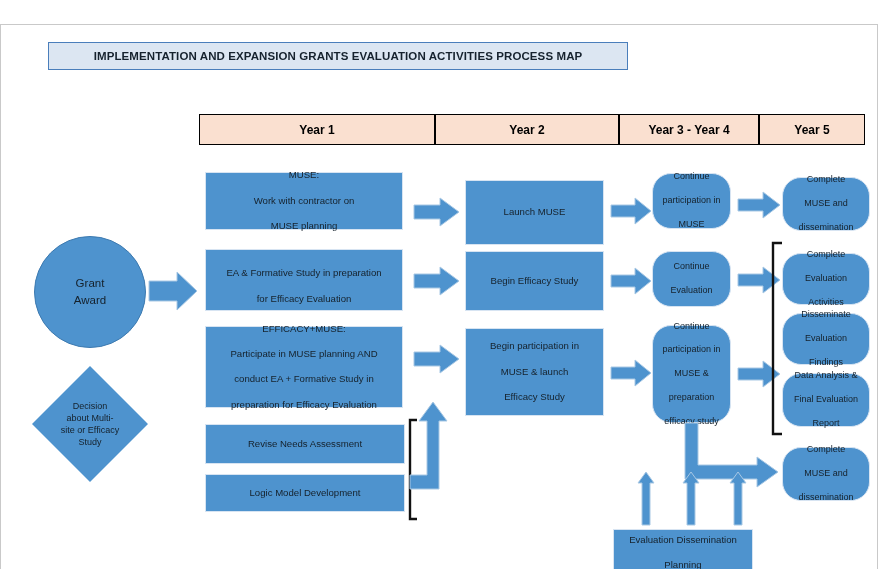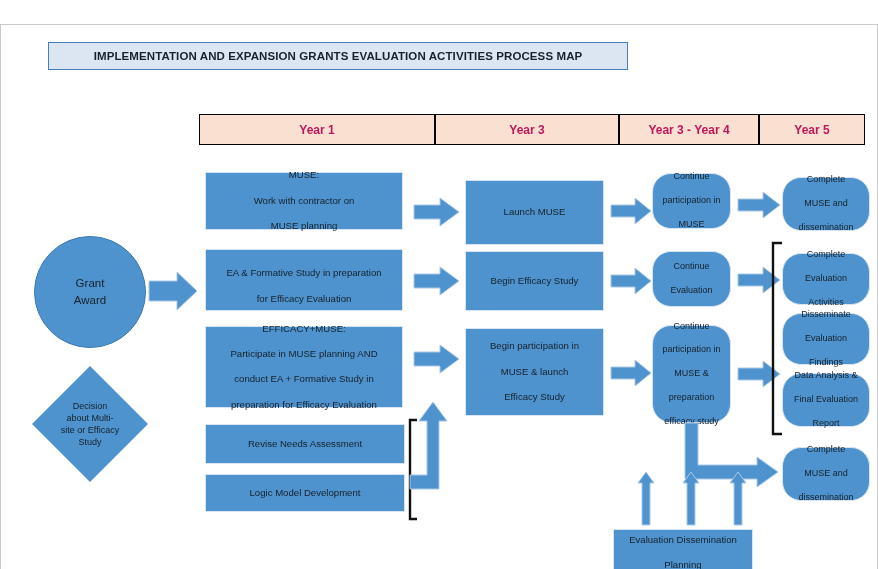--- a/index.html
+++ b/index.html
@@ -40,21 +40,21 @@
   .year-head{
     position:absolute;
     top:89px;
     height:31px;
     background:#fae0d0;
     border:1px solid #000000;
     box-sizing:border-box;
     display:flex; align-items:center; justify-content:center;
   }
   .year-head span{
-    font-size:12px; font-weight:bold; color:#be185d;
+    font-size:12px; font-weight:bold; color:#000000;
   }
   #yh-1{ left:198px; width:236px; }
   #yh-2{ left:434px; width:184px; }
   #yh-3{ left:618px; width:140px; }
   #yh-4{ left:758px; width:106px; }
 
   
   .pbox{
     position:absolute;
     background:#4e93ce;
@@ -142,21 +142,21 @@
 <div id="canvas">
 
   <div id="title-banner">
     <span>IMPLEMENTATION AND EXPANSION GRANTS EVALUATION ACTIVITIES PROCESS MAP</span>
   </div>
 
   <div class="year-head" id="yh-1">
     <span>Year 1</span>
   </div>
   <div class="year-head" id="yh-2">
-    <span>Year 3</span>
+    <span>Year 2</span>
   </div>
   <div class="year-head" id="yh-3">
     <span>Year 3 - Year 4</span>
   </div>
   <div class="year-head" id="yh-4">
     <span>Year 5</span>
   </div>
 
   <div id="c-grant">
     <span>

